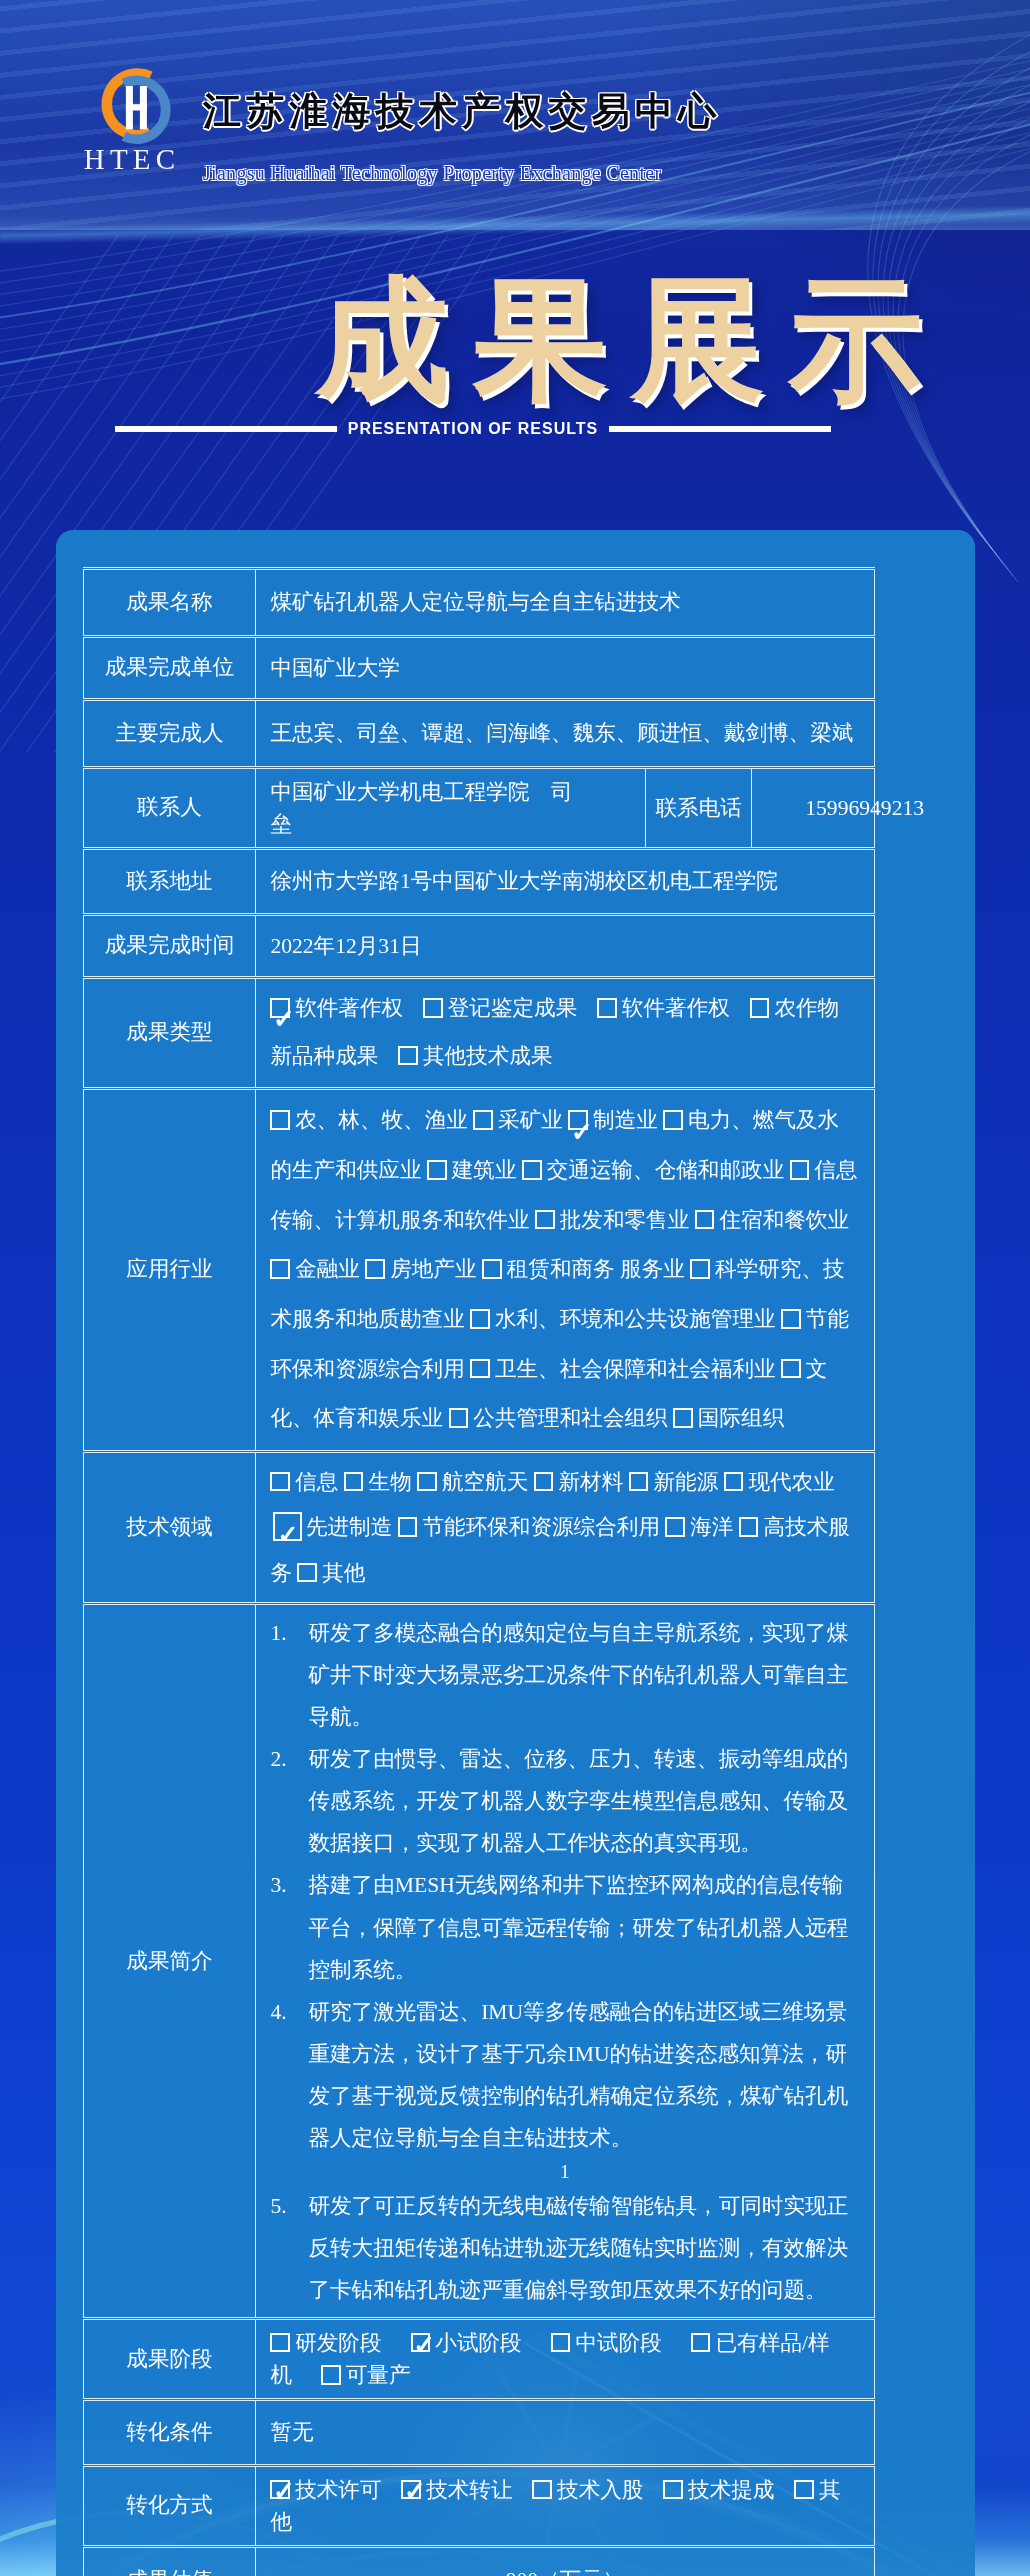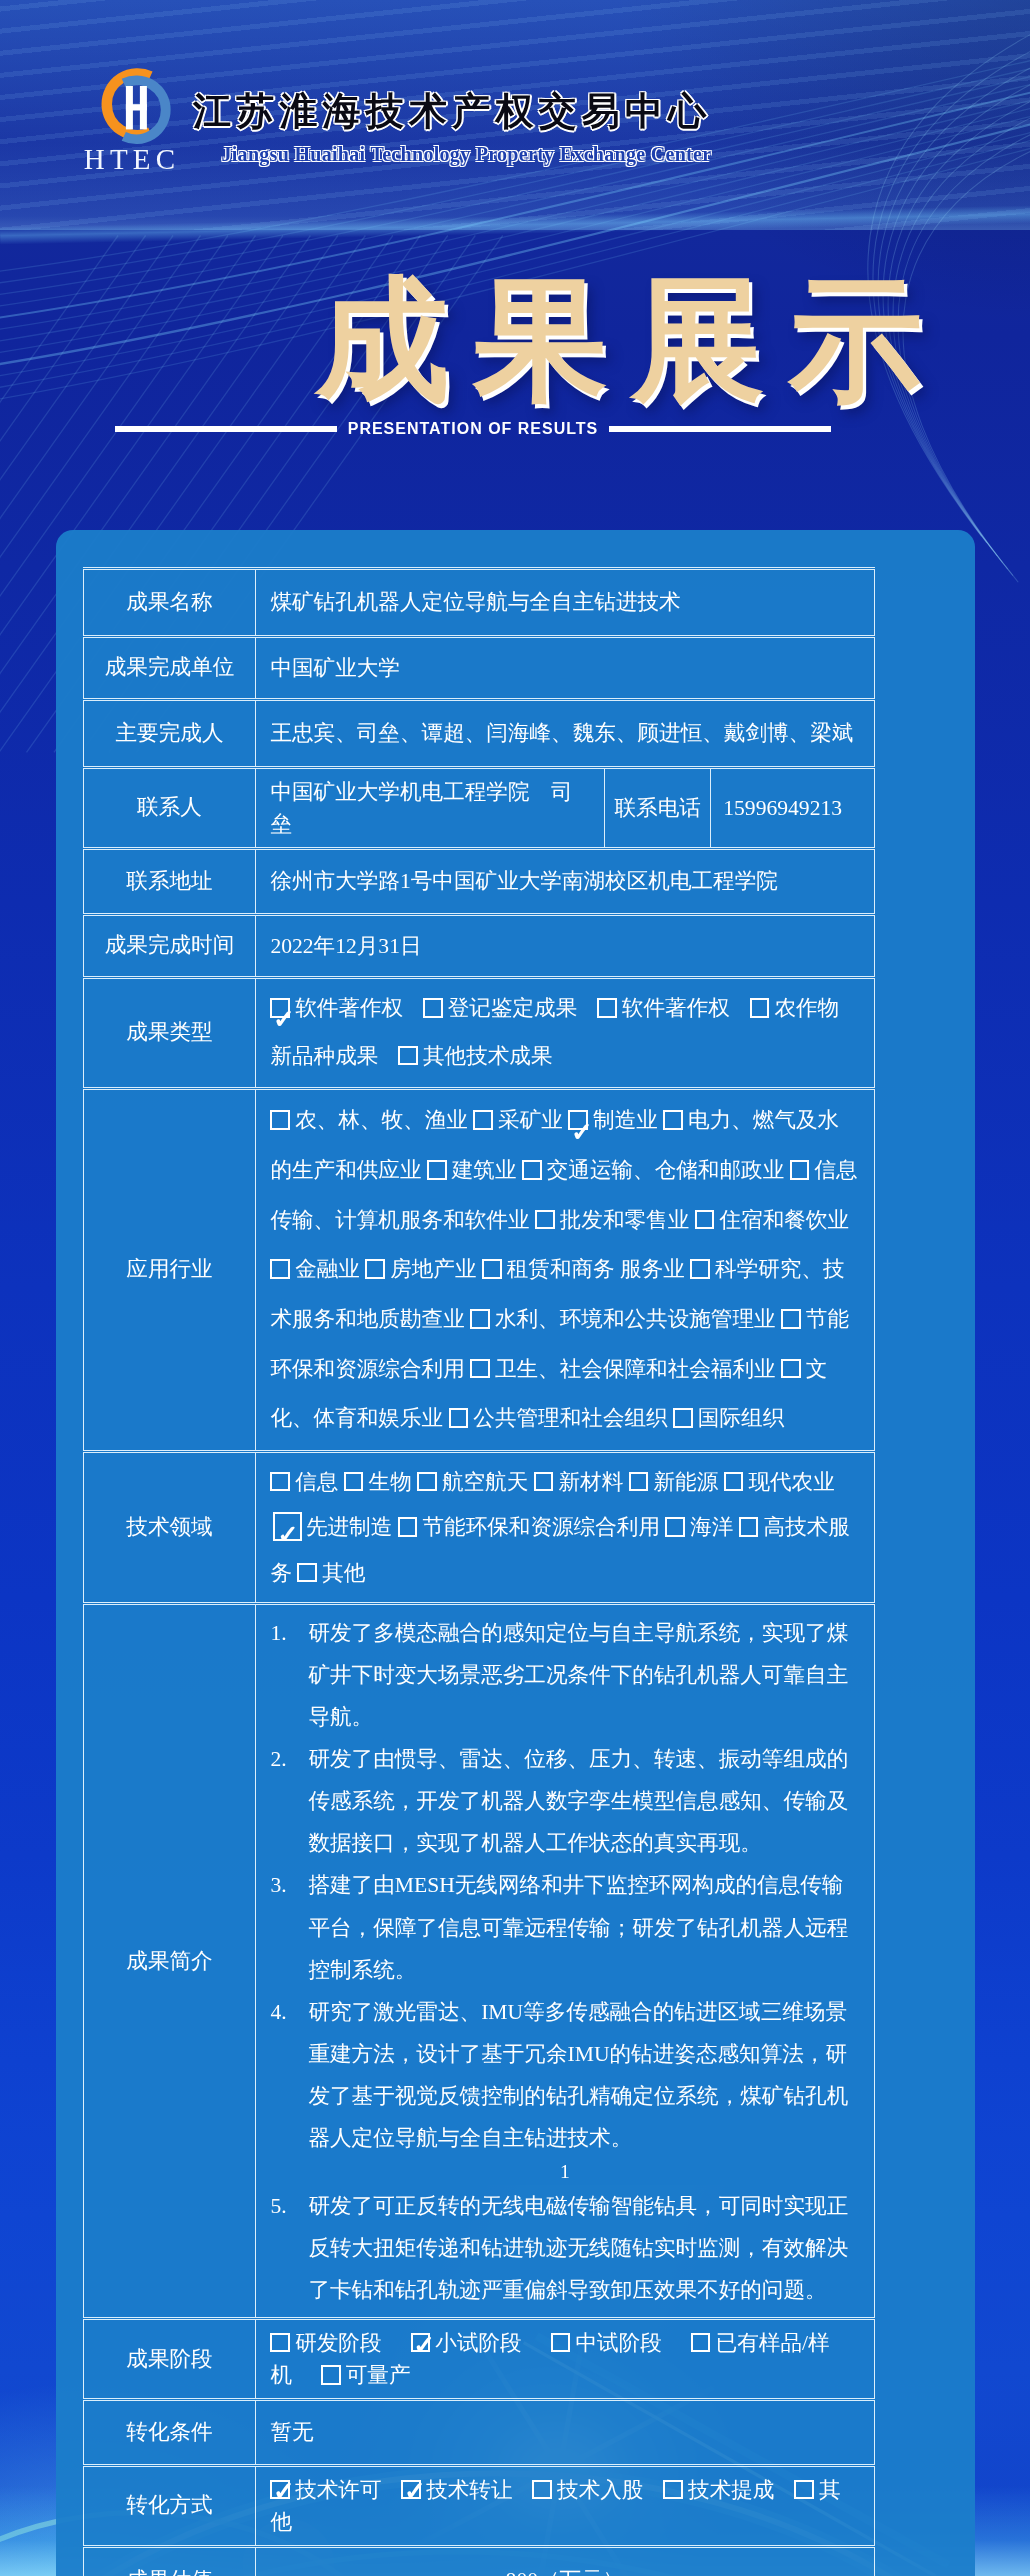--- a/index.html
+++ b/index.html
@@ -28,24 +28,24 @@
   .ray1{transform:rotate(58deg);} .ray2{transform:rotate(-28deg);}
   .ray3{transform:rotate(100deg);width:275px;left:422px;}
   .bottom-cyan{position:absolute;left:0;top:2486px;width:1031px;height:90px;z-index:1;
     background:linear-gradient(180deg,transparent,rgba(80,200,245,.35) 60%,rgba(150,235,255,.70));}
   .softband{position:absolute;left:0;top:2185px;width:1031px;height:391px;z-index:1;
     background:linear-gradient(115deg,transparent 38%,rgba(255,255,255,.08) 50%,transparent 62%);}
   
   .logo-icon{position:absolute;left:93px;top:65px;width:84px;height:84px;z-index:3;}
   .logo-abbr{position:absolute;left:77px;top:143px;width:110px;z-index:3;text-align:center;
     color:#f3f7ff;font-size:29px;letter-spacing:5.2px;font-family:"Liberation Serif",serif;}
-  .org{position:absolute;left:193px;top:86px;z-index:3;text-align:right;}
+  .org{position:absolute;left:203px;top:86px;z-index:3;}
   .org-cn{font-size:38px;font-weight:bold;letter-spacing:5.2px;color:#0a0a14;
     text-shadow:-1.3px -1.3px 0 #fff,1.3px -1.3px 0 #fff,-1.3px 1.3px 0 #fff,1.3px 1.3px 0 #fff,0 2px 0 #fff,2px 0 0 #fff;}
-  .org-en{margin-top:6px;font-size:20px;font-weight:bold;letter-spacing:0.3px;color:#1d3fae;
+  .org-en{margin-top:25px;font-size:20px;font-weight:normal;letter-spacing:0.3px;color:#1d3fae;
     text-shadow:-1px -1px 0 #fff,1px -1px 0 #fff,-1px 1px 0 #fff,1px 1px 0 #fff;}
   
   .banner{position:absolute;left:0;top:267px;width:946px;z-index:3;text-align:right;}
   .banner h1{margin:0;font-size:134px;line-height:1.1;font-weight:900;letter-spacing:23.6px;margin-left:11.8px;
     font-family:"DejaVu Sans","Liberation Sans",sans-serif;color:#eed1a0;
     text-shadow:3.3px 3.9px 0 #ffffff,7.2px 8.5px 11.8px rgba(8,18,90,.5);}
   .subtitle-row{margin-top:5.2px;display:flex;align-items:center;justify-content:center;gap:10.5px;}
   .subtitle-row .bar{display:inline-block;width:222px;height:5.9px;background:#fff;}
   .subtitle{color:#fff;font-size:16px;font-weight:bold;letter-spacing:1px;
     font-family:"Liberation Sans","DejaVu Sans",sans-serif;}
@@ -61,21 +61,21 @@
      vertical-align:middle;}
   td.lbl{text-align:center;line-height:2.2;padding:3.9px 7.9px;}
   td.val{padding:6.5px 14.4px;line-height:1.5;}
   tr.h79 td{height:52px;} tr.h76 td{height:50px;} tr.h72 td{height:47px;} tr.h139 td{height:91px;}
   td.val.tall{line-height:2.2;}
   td.val.industry{line-height:2.3;}
   td.val.field{line-height:2.1;}
   td.val.center{text-align:center;}
   
   td.val.split{padding:0;}
-  .split-wrap{display:flex;align-items:stretch;min-height:52px;}
+  .split-wrap{display:flex;align-items:stretch;min-height:52px;gap:41px;}
   .split-wrap .c1{flex:0 0 56.3%;display:flex;align-items:center;padding:6.5px 14.4px;box-sizing:border-box;}
   .split-wrap .c2{flex:0 0 17.4%;display:flex;align-items:center;justify-content:center;
      border-left:1.3px solid rgba(235,248,255,.92);border-right:1.3px solid rgba(235,248,255,.92);box-sizing:border-box;}
   .split-wrap .c3{flex:1;display:flex;align-items:center;padding:6.5px 5.2px 6.5px 11.8px;box-sizing:border-box;}
   
   .cb{display:inline-block;width:19.6px;height:19.6px;border:2px solid #fff;box-sizing:border-box;
       margin-right:5.2px;position:relative;top:2.6px;}
   .cb.on::after{content:"\2713";position:absolute;left:0.7px;top:-9.2px;font-size:26px;font-weight:bold;color:#fff;}
   .cb.boxed{width:29px;height:29px;top:6.5px;margin-left:2.6px;margin-right:3.9px;}
   .cb.boxed::after{left:2.6px;top:-5.2px;font-size:25px;}

